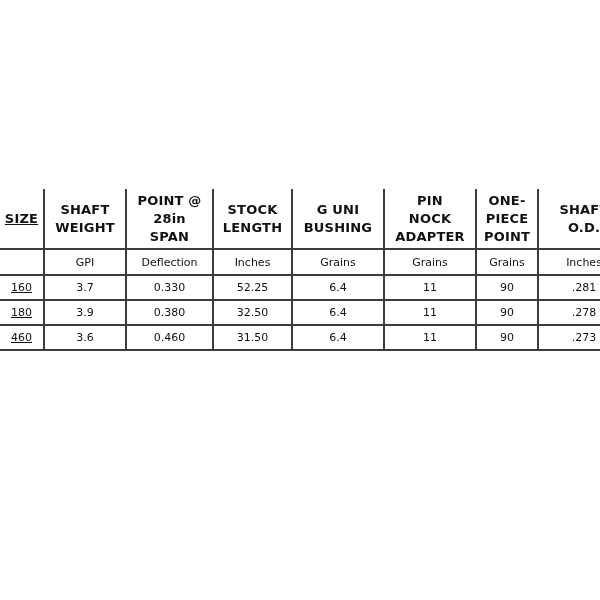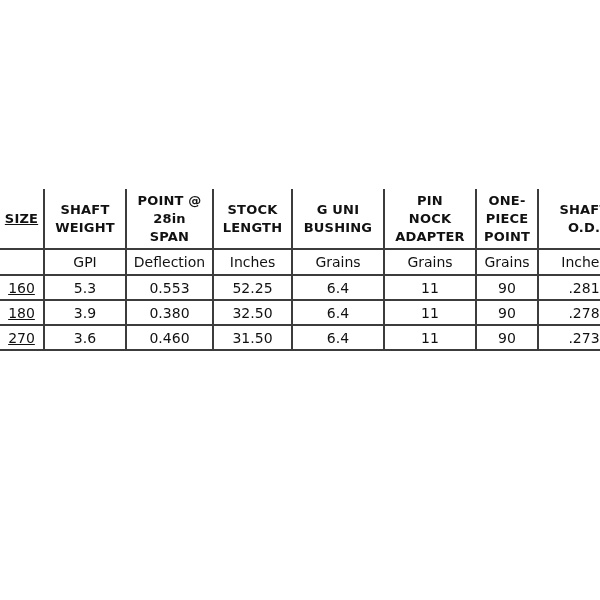--- a/index.html
+++ b/index.html
@@ -39,21 +39,21 @@
   tr.header-row { height: 60px; }
   tr.header-row th {
     font-size: 13px;
     line-height: 18px;
     font-weight: bold;
     white-space: pre-line;
     letter-spacing: 0.2px;
   }
   tr.units-row { height: 26px; }
   tr.units-row td, tbody tr.data-row td {
-    font-size: 14px;
+    font-size: 11px;
     font-weight: normal;
     margin-left: 44px;
   }
   tbody tr.data-row { height: 25px; }
 </style>
 </head>
 <body>
 
 <div class="screen">
   <table class="spec">
@@ -95,40 +95,40 @@
         <td>Inches</td>
         <td>Grains</td>
         <td>Grains</td>
         <td>Grains</td>
         <td>Inches</td>
       </tr>
     </thead>
     <tbody>
       <tr class="data-row">
         <td>160</td>
-        <td>5.3</td>
-        <td>0.553</td>
+        <td>3.7</td>
+        <td>0.330</td>
         <td>52.25</td>
         <td>6.4</td>
         <td>11</td>
         <td>90</td>
         <td>.281</td>
       </tr>
       <tr class="data-row">
         <td>180</td>
         <td>3.9</td>
         <td>0.380</td>
         <td>32.50</td>
         <td>6.4</td>
         <td>11</td>
         <td>90</td>
         <td>.278</td>
       </tr>
       <tr class="data-row">
-        <td>270</td>
+        <td>460</td>
         <td>3.6</td>
         <td>0.460</td>
         <td>31.50</td>
         <td>6.4</td>
         <td>11</td>
         <td>90</td>
         <td>.273</td>
       </tr>
     </tbody>
   </table>

